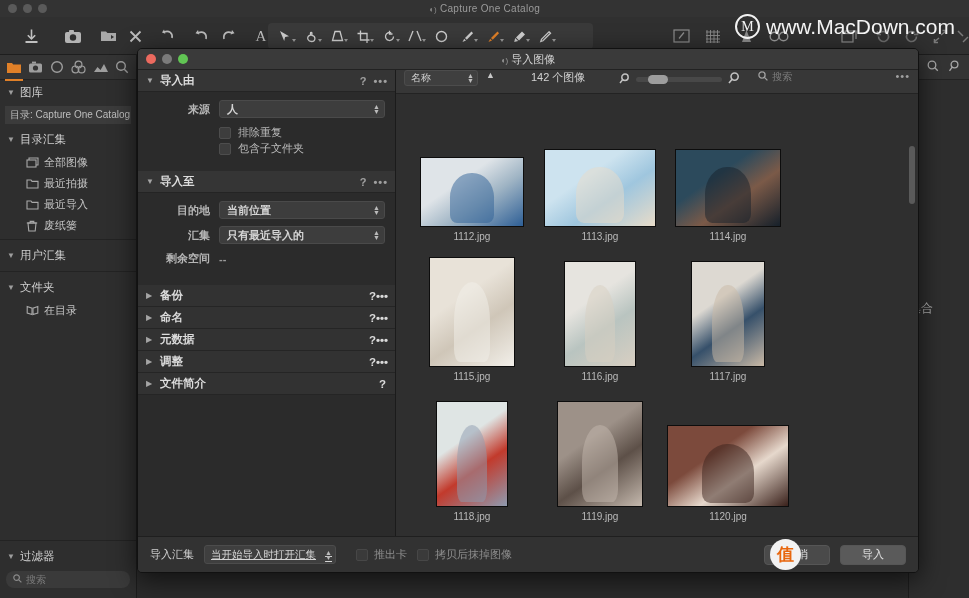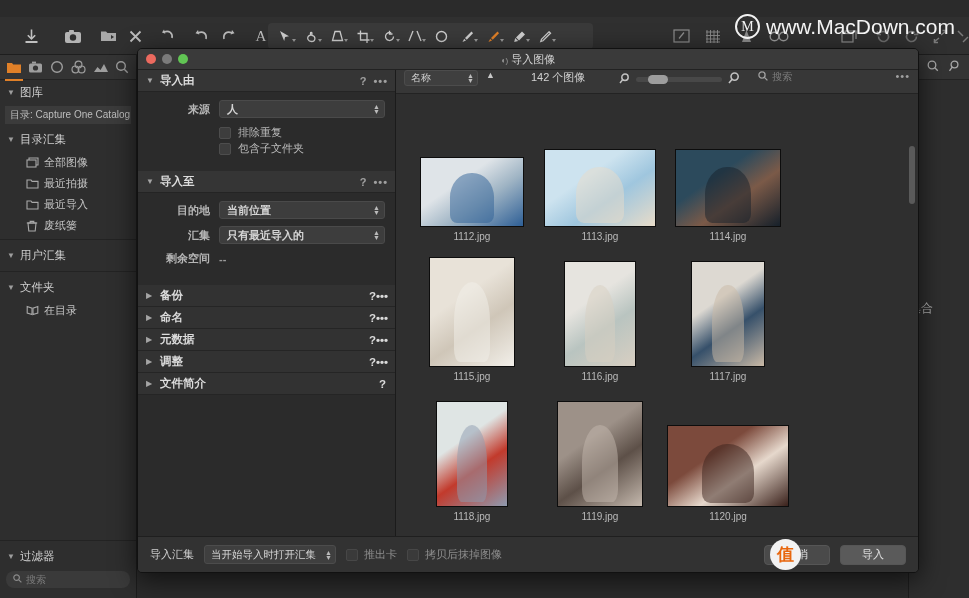--- a/index.html
+++ b/index.html
@@ -235,21 +235,21 @@
   }
 
   .dlg-footer {
     height: 36px; background: #323232; border-top: 1px solid #1f1f1f;
     display: flex; align-items: center; padding: 0 12px; gap: 10px;
   }
   .foot-label { font-size: 11px; color: #cfcfcf; }
   .foot-select {
     width: 132px; height: 19px; background: #3f3f3f; border: 1px solid #4c4c4c;
     border-radius: 3px; display: flex; align-items: center;
-    padding: 0 3px 0 6px; font-size: 10.5px; color: #d4d4d4;
+    padding: 0 3px 0 6px; font-size: 10.5px; color: #d4d4d4; text-decoration: underline;
   }
   .foot-select .stepper {
     margin-left: auto; display: flex; flex-direction: column;
     line-height: 5px; font-size: 7px; color: #bbb;
   }
   .foot-cb { display: flex; align-items: center; gap: 6px; font-size: 11px; color: #8e8e8e; }
   .foot-cb .cbox { background: #3a3a3a; border-color: #474747; }
   .foot-right { margin-left: auto; display: flex; align-items: center; gap: 10px; }
   .btn {
     height: 20px; min-width: 66px; padding: 0 12px; border-radius: 4px;
@@ -284,20 +284,30 @@
     height: 31px; background: #e8660d; color: #ffffff;
     font-size: 21px; font-weight: bold; display: flex; align-items: center;
     padding: 0 10px 0 14px; margin-left: -8px; letter-spacing: 1px;
   }
 </style>
 </head>
 <body>
 
 <div id="app">
 
+  <div class="titlebar">
+    <div class="traffic">
+      <div class="tl"></div>
+      <div class="tl"></div>
+      <div class="tl"></div>
+    </div>
+    <div class="app-title">
+      <span class="tiny-ico">◖)</span><span>Capture One Catalog</span>
+    </div>
+  </div>
 
   <div class="apptoolbar">
     <div class="tb-icon" style="left:20px">
       <svg width="17" height="17" viewBox="0 0 17 17" fill="none" stroke="#c0c0c0" stroke-width="1.6">
         <path d="M8.5 1.5v9"></path>
           <path d="M4.8 7.2l3.7 3.6 3.7-3.6"></path>
           <path d="M2.5 14h12" stroke-width="2"></path>
         </svg>
     </div>
     <div class="tb-icon" style="left:62px">
@@ -852,21 +862,21 @@
 
     <div class="dlg-footer">
       <span class="foot-label">导入汇集</span>
       <span class="foot-select">
         <span>当开始导入时打开汇集</span>
         <span class="stepper">
             <span>▲</span>
             <span>▼</span>
           </span>
       </span>
-      <span class="foot-cb" style="">
+      <span class="foot-cb" style="margin-left:10px">
         <span class="cbox"></span>
         <span>推出卡</span>
       </span>
       <span class="foot-cb">
         <span class="cbox"></span>
         <span>拷贝后抹掉图像</span>
       </span>
       <span class="foot-right">
         <span class="btn">取消</span>
         <span class="btn primary">导入</span>

